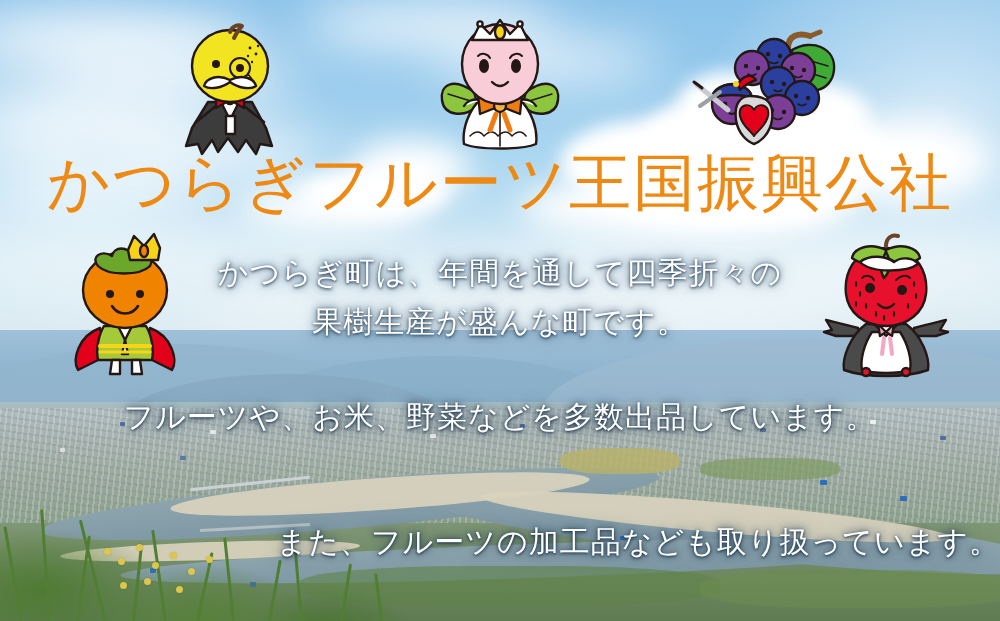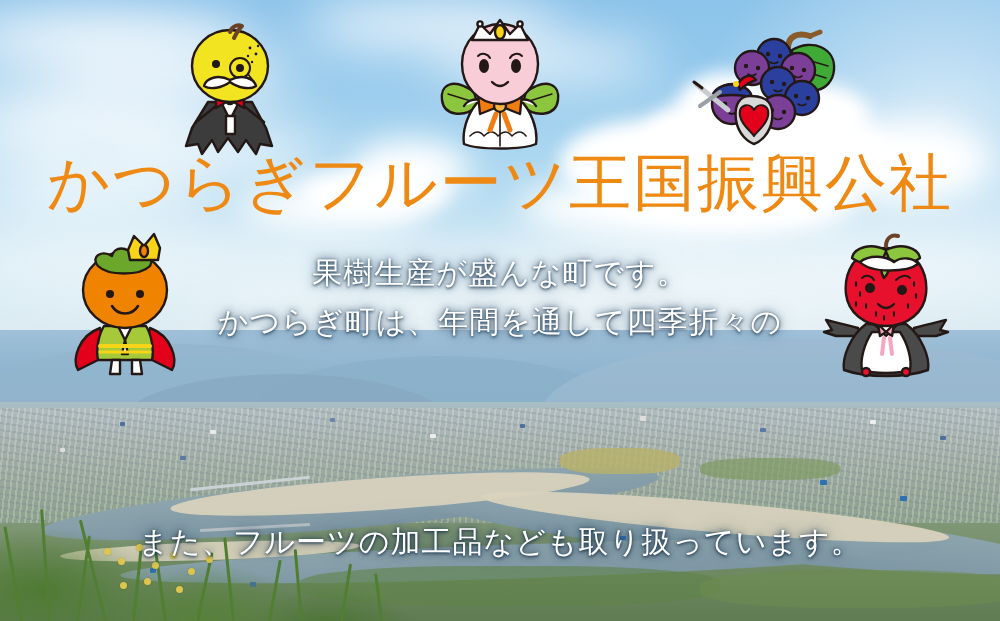--- a/index.html
+++ b/index.html
@@ -106,21 +106,21 @@
     text-shadow:0 0 7px rgba(30,60,90,.85),0 1px 3px rgba(20,45,70,.9),0 0 16px rgba(40,70,100,.5);
   }
   .body-text{
     position:absolute;left:0;top:383px;width:1000px;
     text-align:center;color:#ffffff;
     font-size:30px;line-height:68px;letter-spacing:1px;
     text-shadow:0 0 7px rgba(25,50,75,.9),0 1px 3px rgba(15,40,65,.95),0 0 18px rgba(30,60,90,.55);
   }
   .tail-text{
     position:absolute;left:0;top:522px;width:1000px;
-    text-align:center;color:#ffffff;
+    text-align:right;color:#ffffff;
     font-size:30px;line-height:40px;letter-spacing:1px;
     text-shadow:0 0 7px rgba(25,50,75,.9),0 1px 3px rgba(15,40,65,.95),0 0 18px rgba(30,60,90,.55);
   }
 
   
   .mascot{position:absolute;}
   .mascot svg{display:block;overflow:visible;}
 </style>
 </head>
 <body>
@@ -449,22 +449,23 @@
           <ellipse cx="92" cy="52" rx="1.2" ry="3"></ellipse>
             <ellipse cx="62" cy="86" rx="1.2" ry="3"></ellipse>
         </g>
       </g>
     </svg>
   </div>
 
   <div class="title">かつらぎフルーツ王国振興公社</div>
 
   <div class="subtitle">
+    <div>かつらぎ町は、年間を通して四季折々の</div>
     <div>果樹生産が盛んな町です。</div>
-    <div>かつらぎ町は、年間を通して四季折々の</div>
   </div>
 
   <div class="body-text">
+    <div>フルーツや、お米、野菜などを多数出品しています。</div>
   </div>
 
   <div class="tail-text">また、フルーツの加工品なども取り扱っています。</div>
 
 </div>
 
 </body></html>

